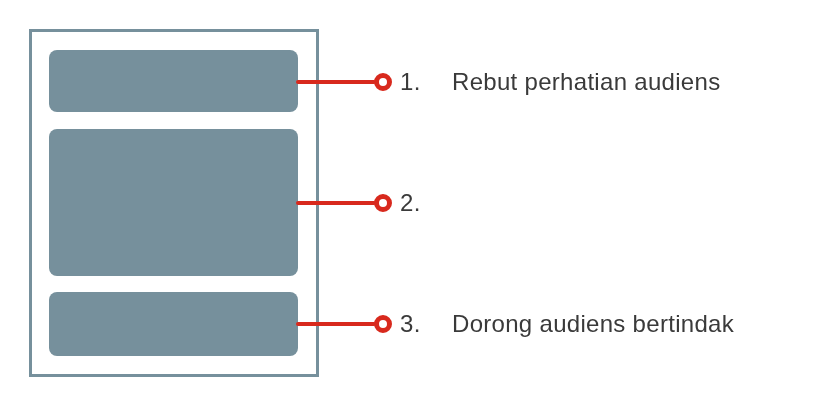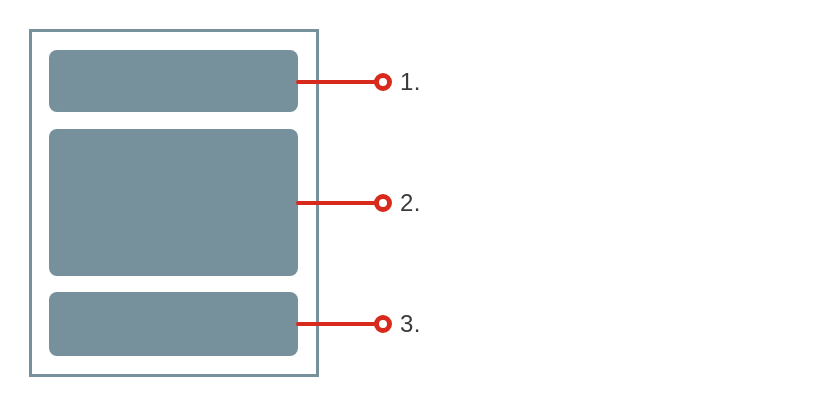--- a/index.html
+++ b/index.html
@@ -100,23 +100,25 @@
   <div class="leader l1"></div>
   <div class="leader l2"></div>
   <div class="leader l3"></div>
 
   <div class="ring g1"></div>
   <div class="ring g2"></div>
   <div class="ring g3"></div>
 
   <div class="step-label t1">
     <span class="step-number">1.</span>
+    <span class="step-text">Rebut perhatian audiens</span>
   </div>
 
   <div class="step-label t2">
     <span class="step-number">2.</span>
   </div>
 
   <div class="step-label t3">
     <span class="step-number">3.</span>
+    <span class="step-text">Dorong audiens bertindak</span>
   </div>
 
 </div>
 
 </body></html>

